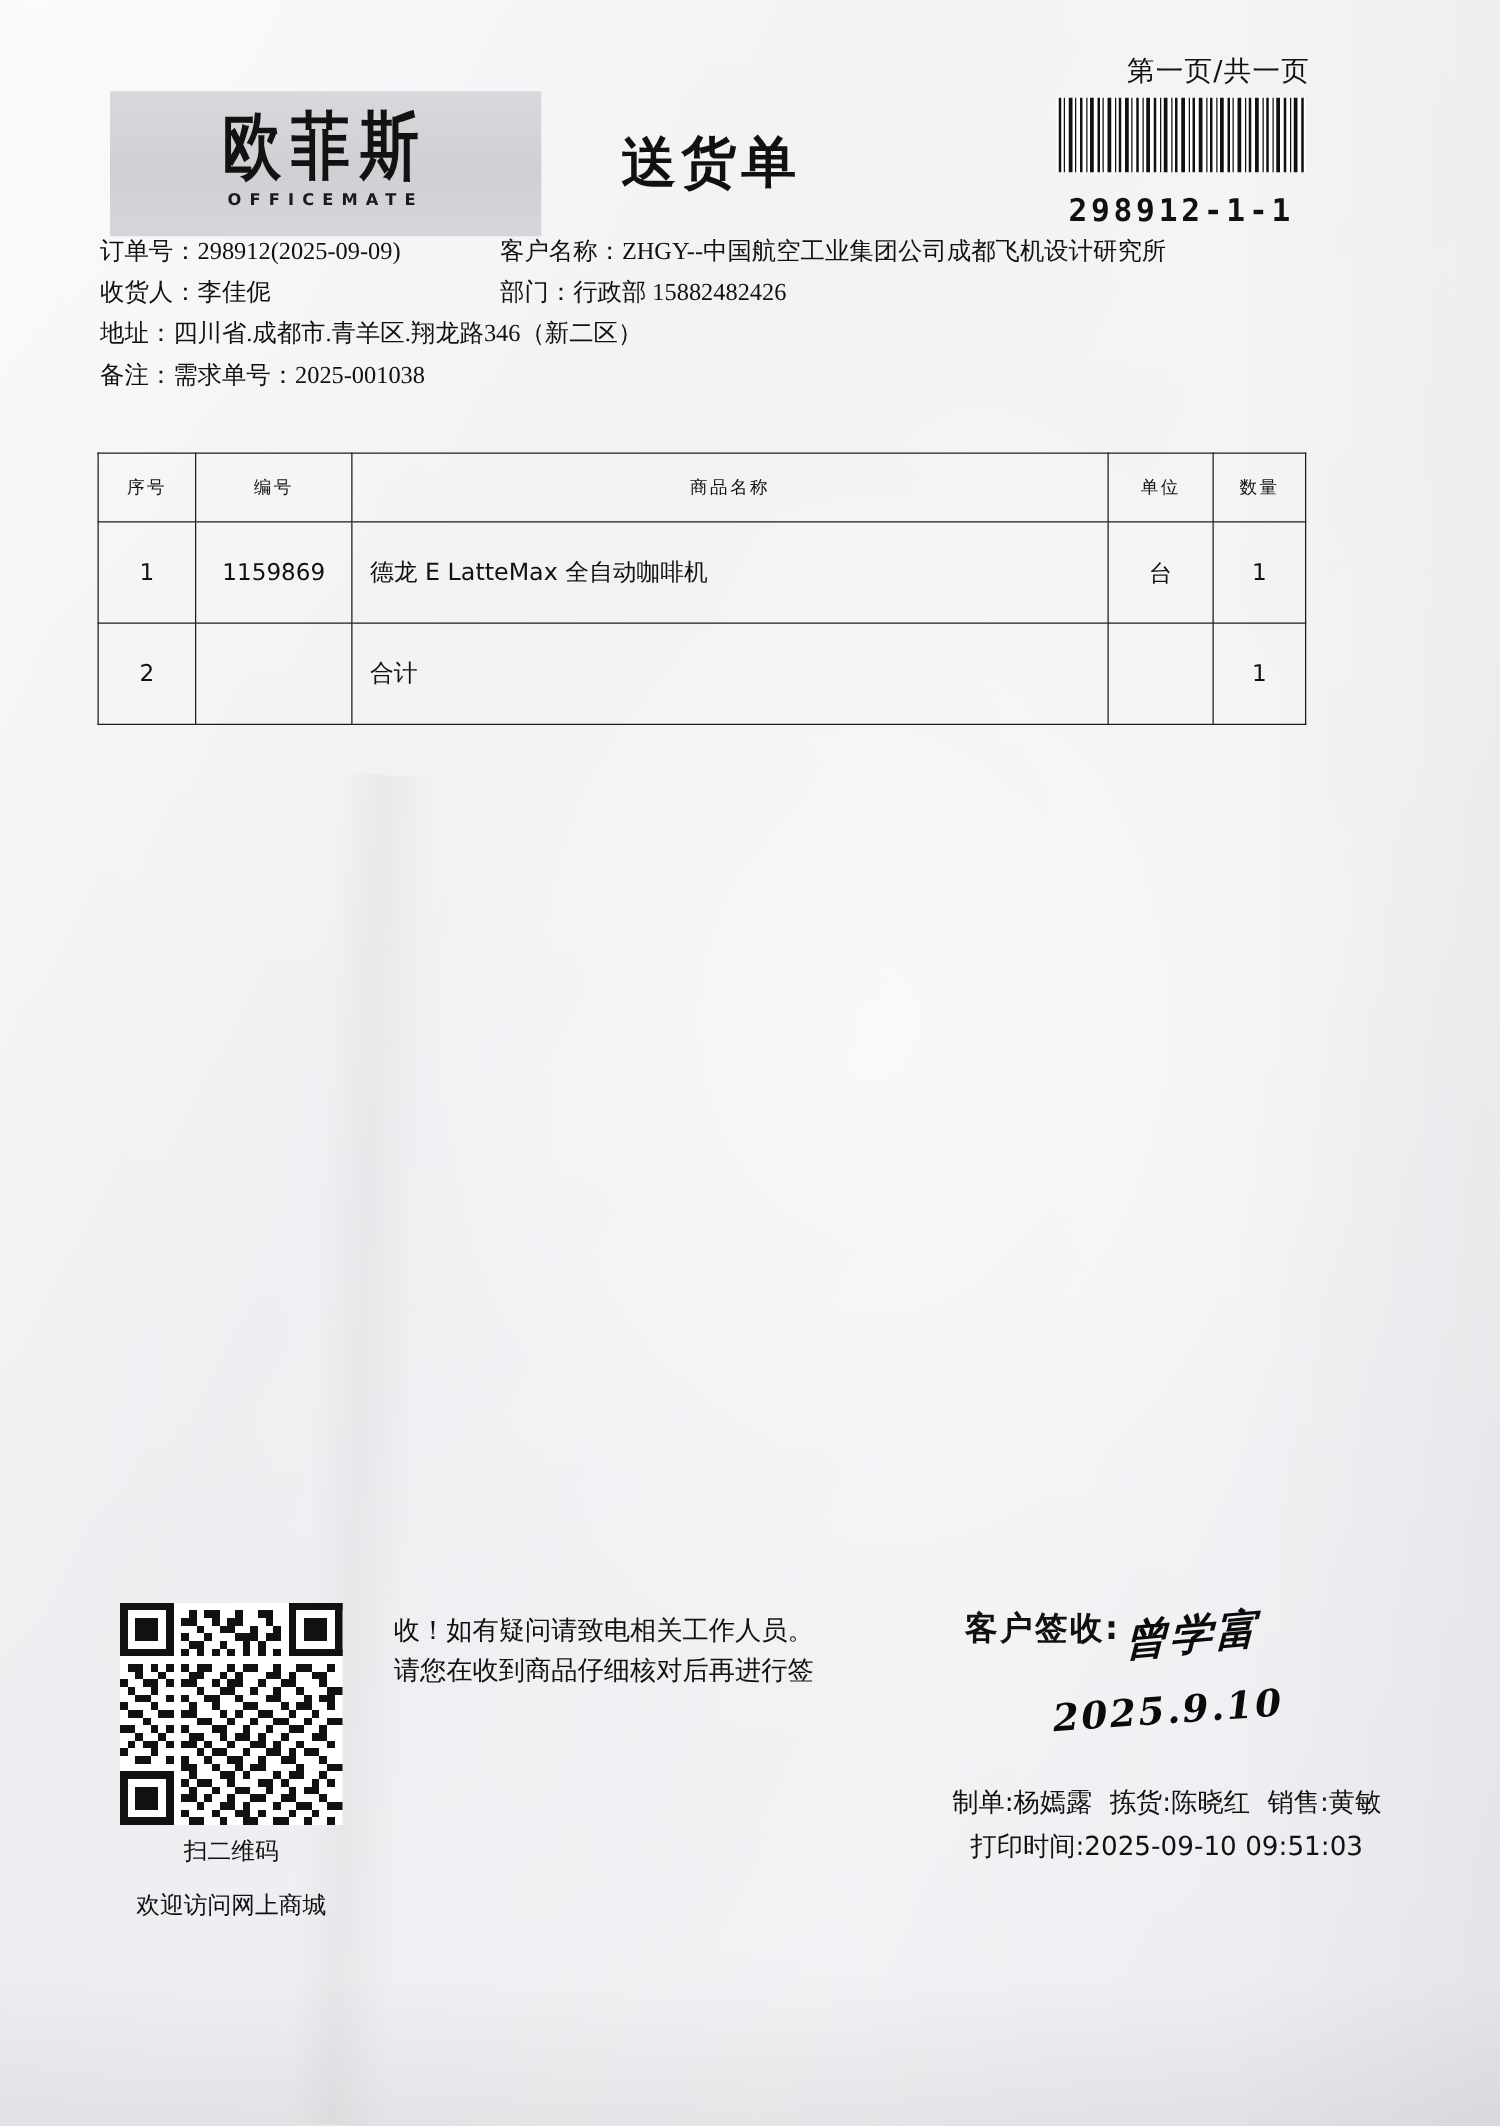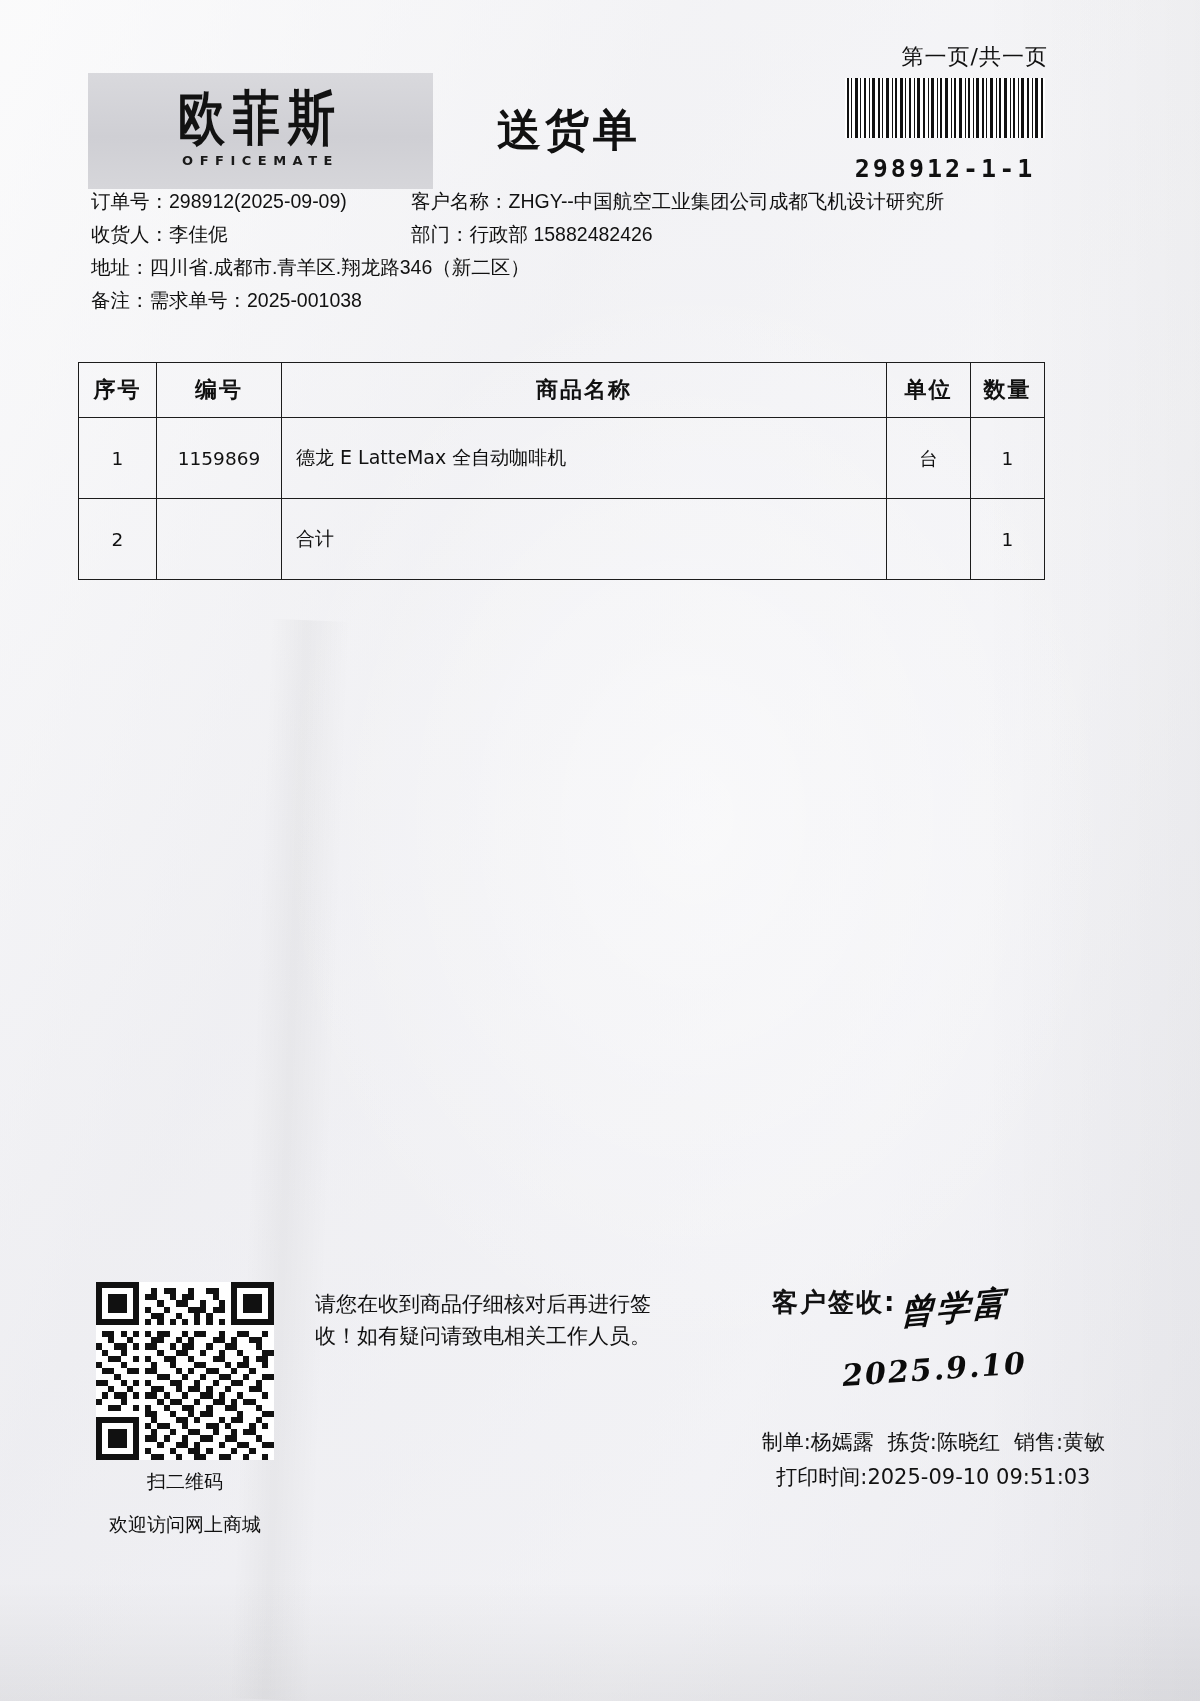--- a/index.html
+++ b/index.html
@@ -114,27 +114,27 @@
     font-family: "DejaVu Sans Mono", monospace;
     font-size: 25px;
     font-weight: 700;
     letter-spacing: 3px;
     color: #111;
   }
 
   
   #meta {
     position: absolute;
-    left: 91px;
+    left: 80px;
     top: 185px;
     width: 1000px;
     font-size: 19.5px;
     line-height: 33px;
     color: #111;
-    font-family: Liberation Sans, sans-serif;
+    font-family: Liberation Serif, serif;
   }
   .meta-row {
     display: block;
     position: relative;
     height: 33px;
     white-space: nowrap;
   }
   .meta-left {
     position: absolute;
     left: 0;
@@ -157,22 +157,22 @@
     border-collapse: collapse;
     table-layout: fixed;
     font-family: "DejaVu Sans", sans-serif;
   }
   #items-table th, #items-table td {
     border: 1.6px solid #1c1c1c;
     color: #111;
   }
   #items-table thead th {
     height: 52px;
-    font-size: 22px;
-    font-weight: 700;
+    font-size: 14px;
+    font-weight: 400;
     letter-spacing: 2px;
   }
   #items-table tbody td {
     height: 78px;
     font-size: 18.5px;
     text-align: center;
   }
   #items-table td.name-cell {
     text-align: left;
     padding-left: 14px;
@@ -615,22 +615,22 @@
           <rect x="20" y="28" width="2" height="1"></rect>
         <rect x="24" y="28" width="1" height="1"></rect>
           <rect x="27" y="28" width="1" height="1"></rect>
       </g>
     </svg>
     <div class="qr-caption">扫二维码</div>
     <div class="qr-caption" style="margin-top:16px;">欢迎访问网上商城</div>
   </div>
 
   <div id="notice">
+    <div>收！如有疑问请致电相关工作人员。</div>
     <div>请您在收到商品仔细核对后再进行签</div>
-    <div>收！如有疑问请致电相关工作人员。</div>
   </div>
 
   <div id="signature-area">
     <span id="sign-label">客户签收:</span><span id="sign-name">曾学富</span>
     <div id="sign-date">2025.9.10</div>
   </div>
 
   <div id="footer-meta">
     <div>
       <span>制单:</span><span>杨嫣露</span><span class="seg">拣货:</span><span>陈晓红</span><span class="seg">销售:</span><span>黄敏</span>

